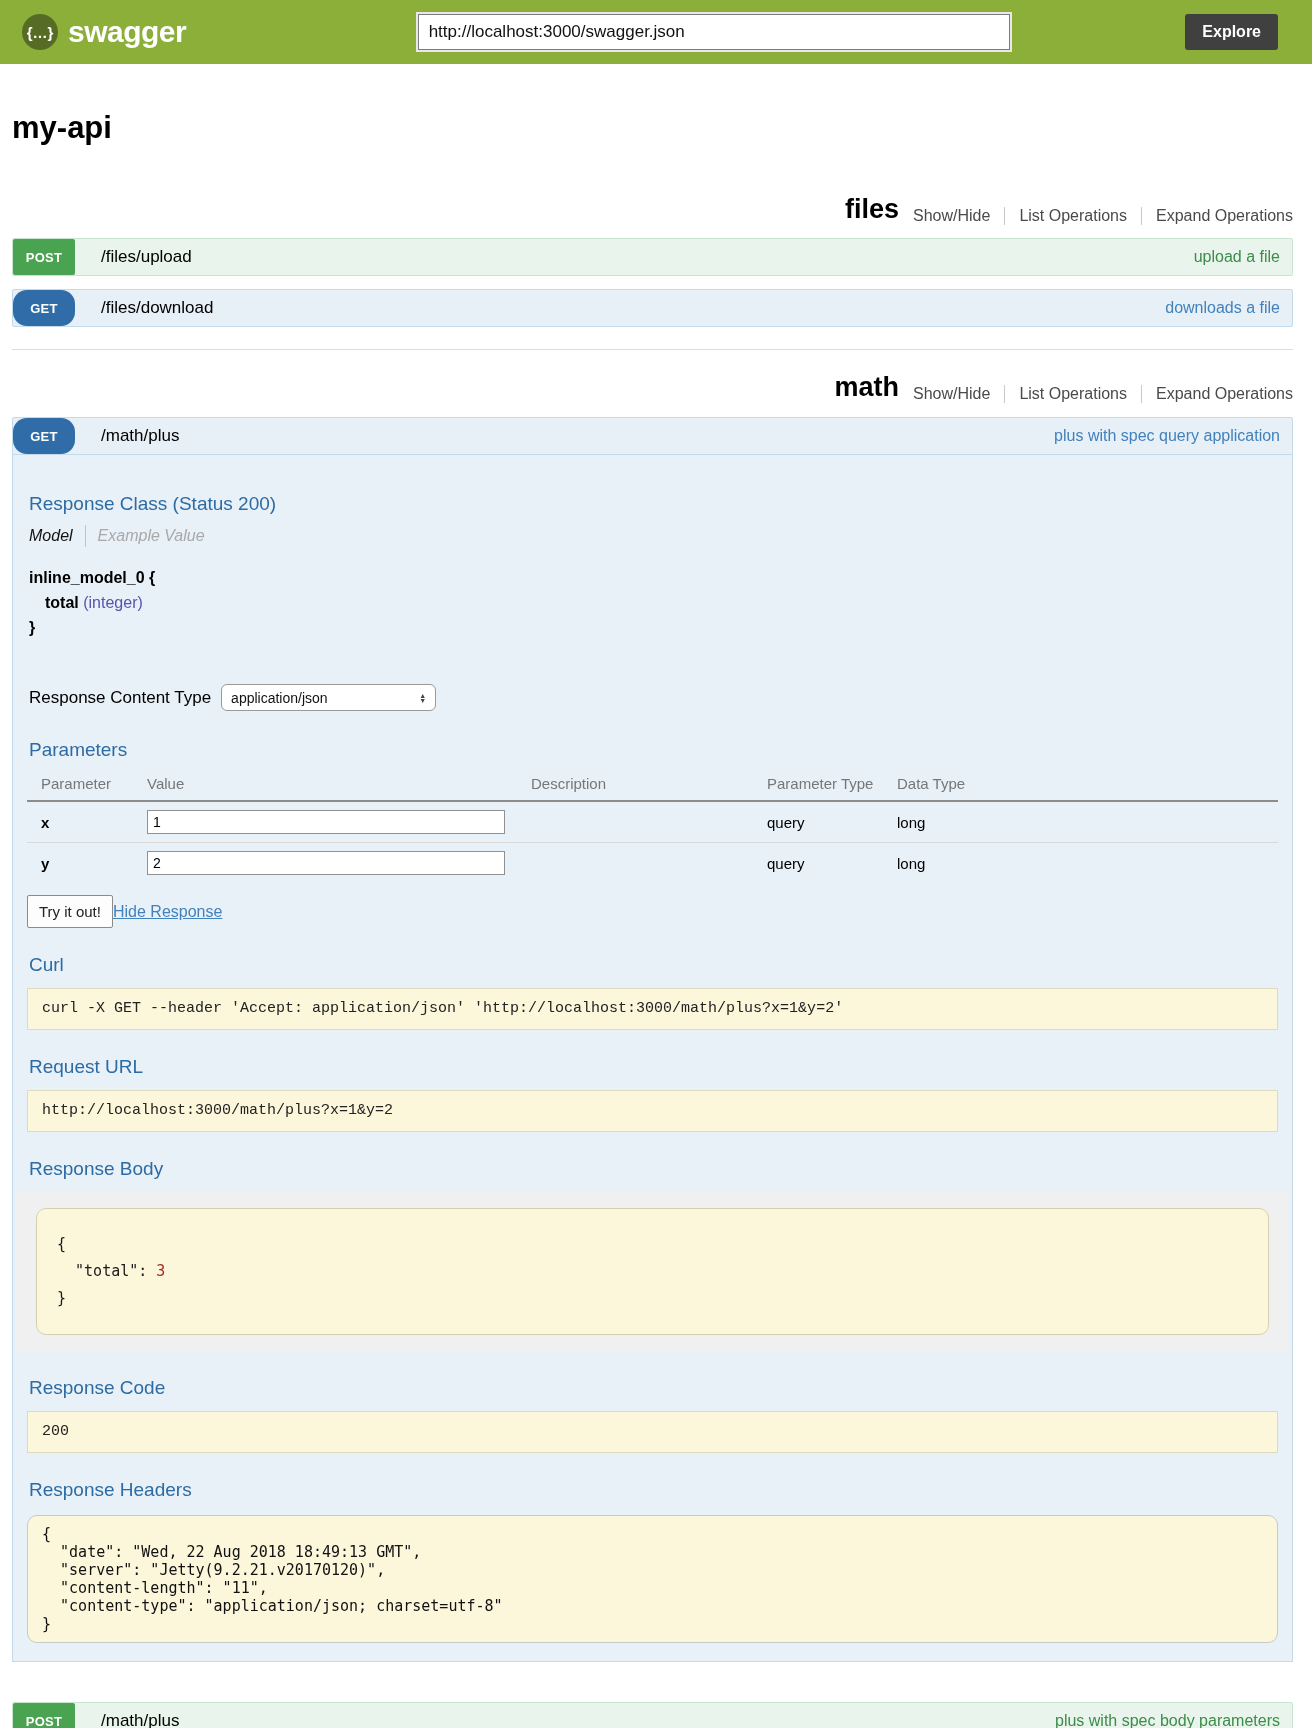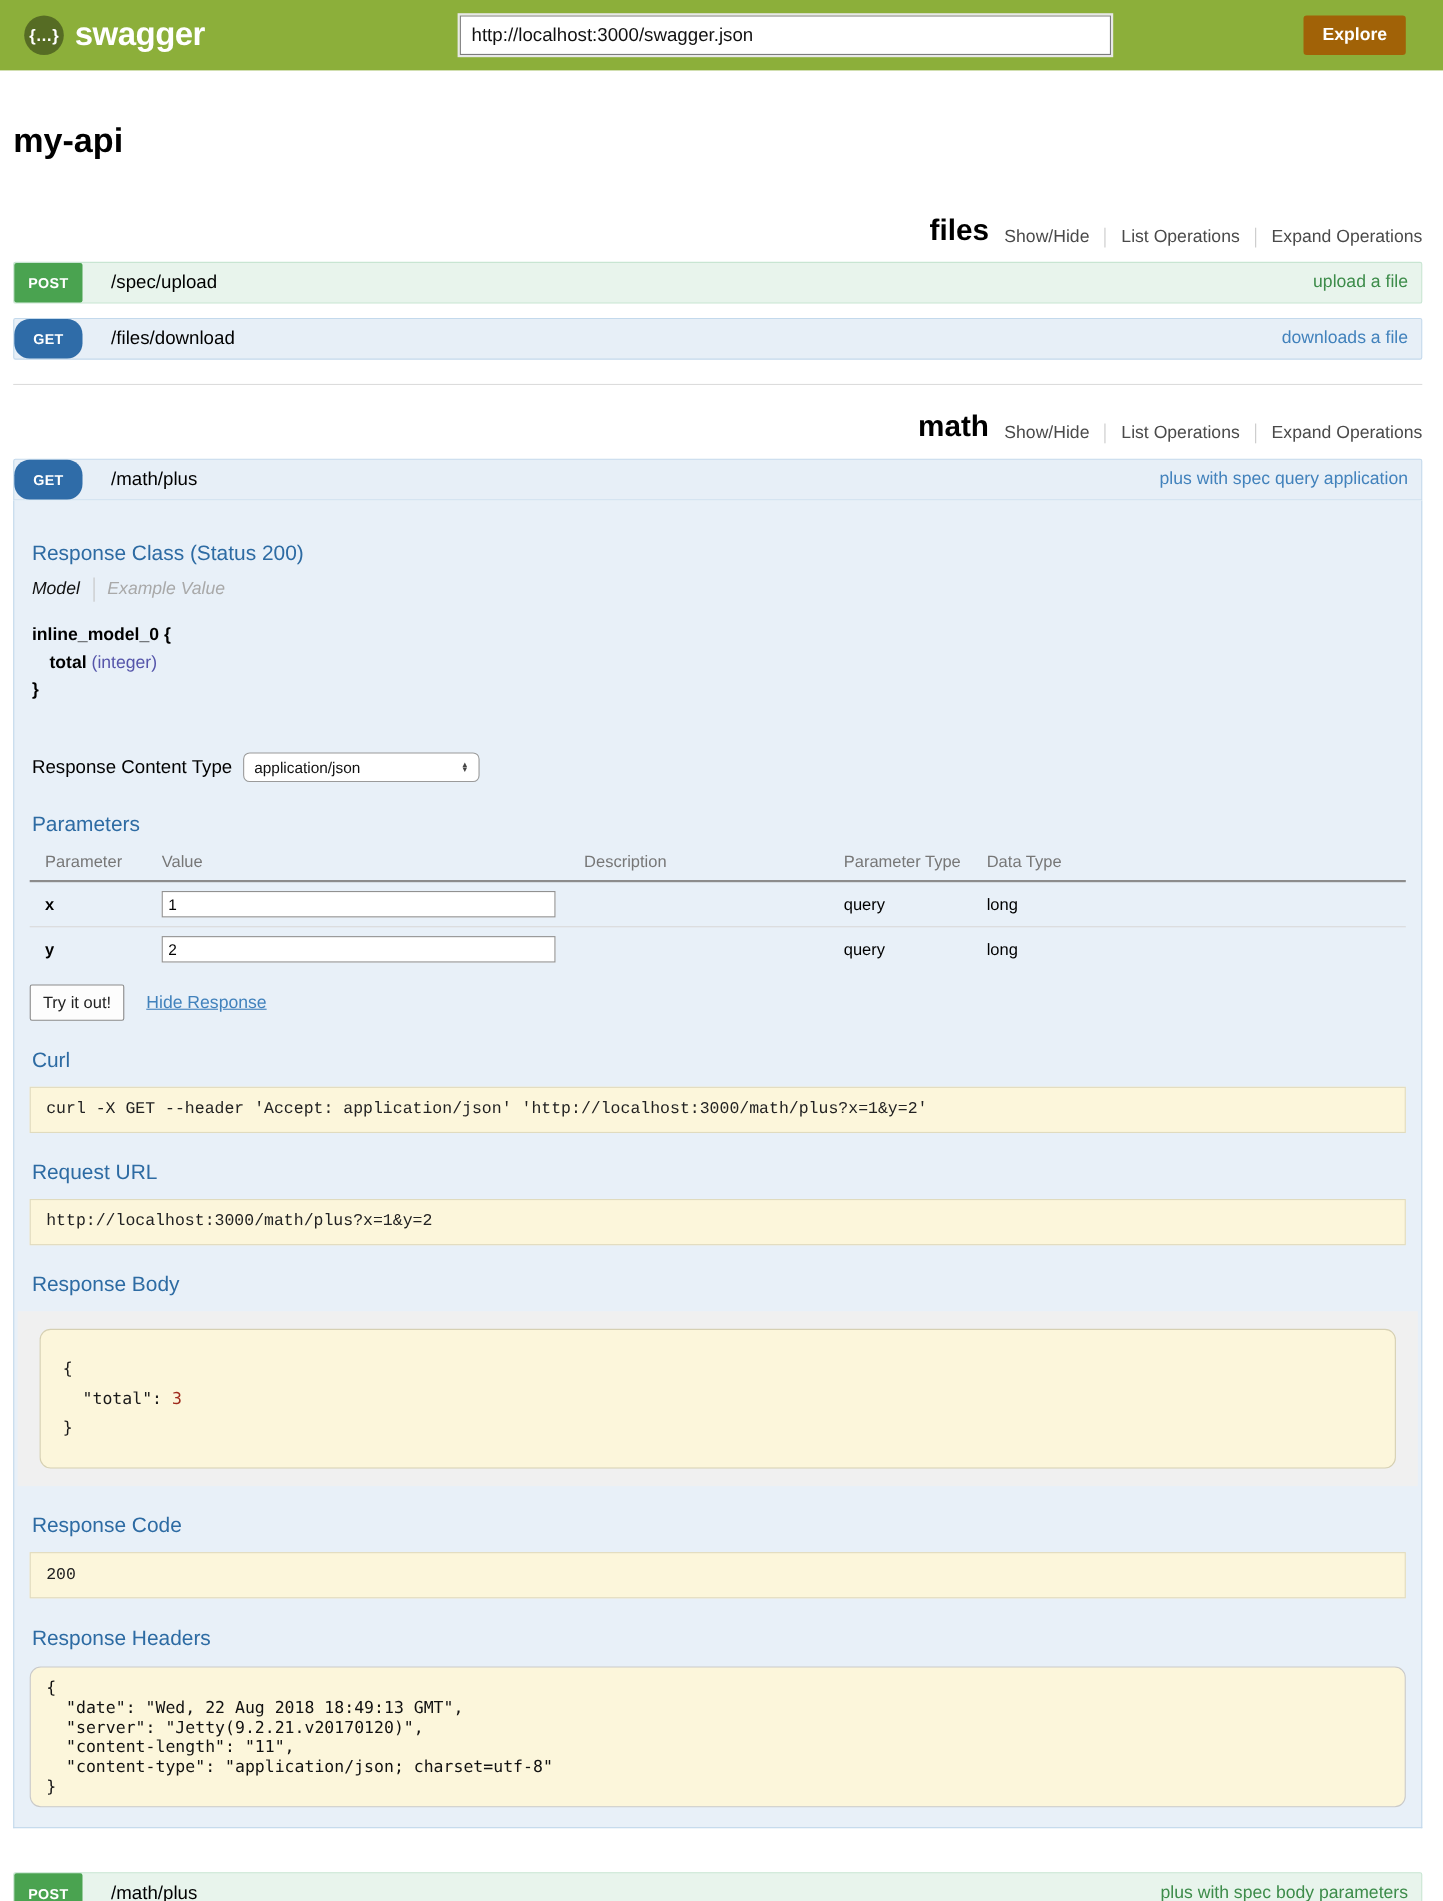--- a/index.html
+++ b/index.html
@@ -7,21 +7,21 @@
   body { min-height:1728px; width:1312px; position:relative; overflow:hidden; }
 
   
   .topbar { height:64px; background:#8caf3a; display:flex; align-items:center; padding:0 34px 0 22px; }
   .logo { display:flex; align-items:center; gap:10px; width:220px; }
   .logo-icon { width:36px; height:36px; border-radius:50%; background:rgba(0,0,0,0.38);
                color:#fff; font-weight:bold; font-size:15px; display:flex; align-items:center; justify-content:center; }
   .logo-text { color:#fff; font-size:30px; font-weight:bold; letter-spacing:-0.5px; }
   .url-input { width:592px; height:36px; margin:0 auto; border:1px solid #7c7c7c; outline:2px solid #e8e8e8;
                padding:4px 10px; font-size:17px; font-family:"Liberation Sans",sans-serif; color:#111; background:#fff; }
-  .explore-btn { background:#a16207; color:#fff; border:none; border-radius:3px; font-weight:bold;
+  .explore-btn { background:#404040; color:#fff; border:none; border-radius:3px; font-weight:bold;
                  font-size:16px; padding:9px 17px; cursor:pointer; font-family:"Liberation Sans",sans-serif; }
 
   
   .wrap { margin:0 19px 0 12px; }
   .api-title { font-size:31px; font-weight:bold; color:#000; margin-top:46px; }
 
   .section-head { display:flex; align-items:flex-end; justify-content:flex-end; margin-top:48px; }
   .section-head.math { margin-top:22px; }
   .section-title { font-size:27px; font-weight:bold; color:#000; }
   .section-links { display:flex; align-items:center; font-size:16px; color:#4a4a4a; }
@@ -70,21 +70,21 @@
   .prow { display:grid; grid-template-columns:120px 384px 236px 130px auto; align-items:center; }
   .phead { border-bottom:2px solid #8c8c8c; padding:6px 0 8px 0; }
   .phead span { color:#777; font-size:15px; }
   .pbody { padding:8px 0; }
   .pbody + .pbody { border-top:1px solid #d9d9d9; }
   .pname { font-size:15px; font-weight:bold; color:#000; padding-left:14px; }
   .pinput { width:358px; height:24px; border:1px solid #919191; padding:1px 5px; font-size:14px;
             font-family:"Liberation Sans",sans-serif; color:#000; background:#fff; }
   .pcell { font-size:15px; color:#000; }
 
-  .try-row { display:flex; align-items:center; gap:20px; margin:12px 14px 0; }
+  .try-row { display:flex; align-items:center; margin:12px 14px 0; }
   .try-btn { background:#fdfdfd; border:1px solid #8b8b8b; border-radius:2px; font-size:15px; color:#222;
              padding:7px 11px; cursor:pointer; font-family:"Liberation Sans",sans-serif; }
   .hide-resp { color:#4282bc; font-size:16px; text-decoration:underline; cursor:pointer; }
 
   .h-curl { margin-top:26px; }
   .codebox { margin:12px 14px 0; background:#fcf6db; border:1px solid #e0dbbe; padding:10px 14px;
              font-family:Liberation Mono, monospace; font-size:15px; color:#222; white-space:pre-wrap; line-height:20px; }
   .h-block { margin-top:26px; }
 
   .rb-outer { margin:12px 3px 0; background:#f0f0f0; padding:16px 20px; }
@@ -118,21 +118,21 @@
     <h2 class="section-title">files</h2>
     <div class="section-links">
       <span class="lnk">Show/Hide</span>
       <span class="lnk">List Operations</span>
       <span class="lnk">Expand Operations</span>
     </div>
   </div>
 
   <div class="op-row post">
     <span class="badge">POST</span>
-    <a class="op-path">/spec/upload</a>
+    <a class="op-path">/files/upload</a>
     <a class="op-summary green">upload a file</a>
   </div>
 
   <div class="op-row get">
     <span class="badge">GET</span>
     <a class="op-path">/files/download</a>
     <a class="op-summary blue">downloads a file</a>
   </div>
 
   <hr class="divider">

